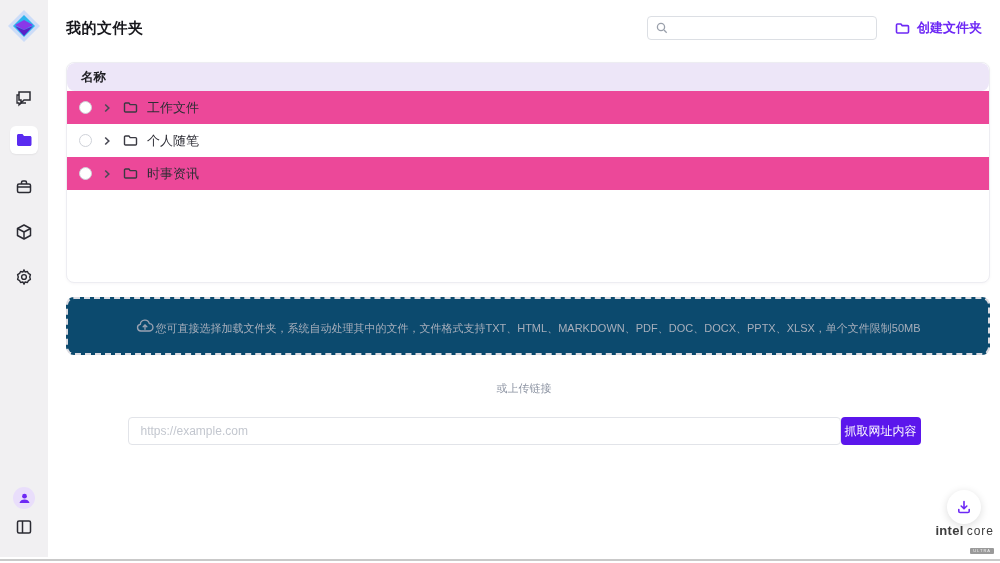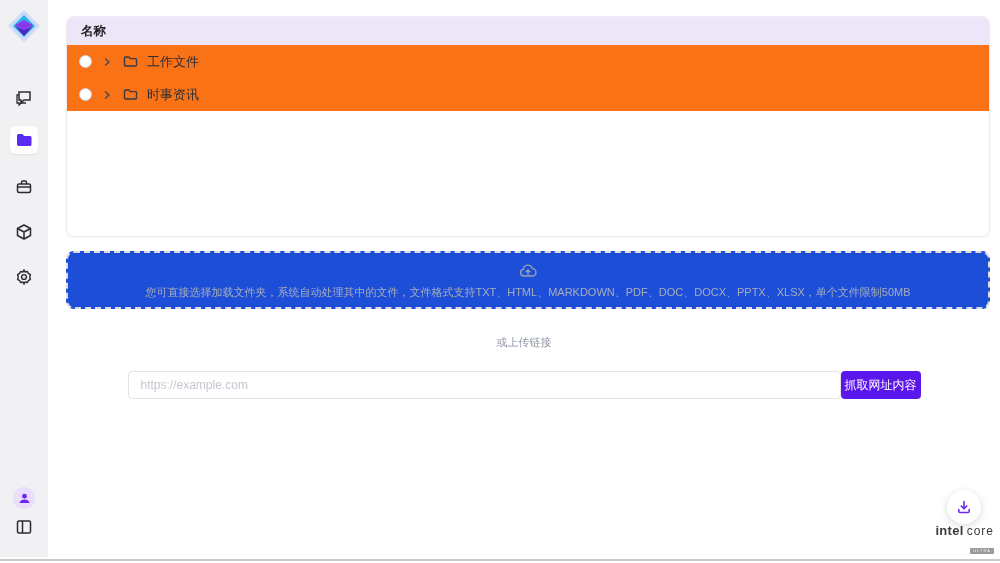--- a/index.html
+++ b/index.html
@@ -38,35 +38,35 @@
   .create-btn { margin-left:18px; margin-right:8px; display:flex; align-items:center;
     gap:7px; background:none; border:none; cursor:pointer; color:#6d28f5;
     font-size:13px; font-weight:bold; font-family:inherit; }
   .create-btn svg { width:15px; height:15px; }
 
   
   .table-card { margin:16px 10px 0 18px; width:924px; height:221px;
     border:1px solid #ededf2; border-radius:8px; overflow:hidden;
     box-shadow:0 1px 3px rgba(40,30,80,.04); background:#fff; }
   .thead { height:28px; background:#ede6f8; display:flex; align-items:center;
-    padding-left:14px; font-size:12.5px; font-weight:bold; color:#1f1f24; }
+    padding-left:14px; font-size:12.5px; font-weight:bold; color:#1f1f24;border-radius:8px; }
   .trow { height:33px; display:flex; align-items:center; padding-left:12px; cursor:pointer; }
-  .trow.alt { background:#f97316; }
+  .trow.alt { background:#ec4899; }
   .chk { width:13px; height:13px; border:1px solid #cfd2d9; border-radius:50%;
     background:#fff; flex:0 0 auto; cursor:pointer; }
   .chev { width:12px; height:12px; margin-left:9px; color:#4a4a55; cursor:pointer; }
   .chev svg { width:12px; height:12px; display:block; }
   .chev.right svg { transform:rotate(-90deg); }
   .row-folder { width:15px; height:15px; margin-left:10px; color:#3a3a42; }
   .row-folder svg { width:15px; height:15px; display:block; }
   .row-label { margin-left:9px; font-size:13px; color:#2e2e36; }
 
   
-  .dropzone { margin:14px 10px 0 18px; width:924px; height:58px; background:#1d4ed8;
-    border:2px dashed #dcdce2; border-radius:8px; display:flex; flex-direction:column;
+  .dropzone { margin:14px 10px 0 18px; width:924px; height:58px; background:#0c4a6e;
+    border:2px dashed #dcdce2; border-radius:8px; display:flex; flex-direction:row;
     align-items:center; justify-content:center; cursor:pointer; }
   .dropzone svg { width:20px; height:20px; color:#9aa2b2; }
   .drop-hint { margin-top:4px; font-size:11px; color:#a7aebb; }
 
   .or-text { margin-top:26px; text-align:center; font-size:11px; color:#8d94a3; }
 
   .url-row { margin-top:21px; display:flex; justify-content:center; align-items:flex-start; }
   .url-input { width:713px; height:28px; border:1px solid #e2e4e9; border-radius:4px;
     padding:0 12px; font-size:12px; color:#333; outline:none; font-family:inherit; }
   .url-input::placeholder { color:#c3c7cf; }
@@ -145,20 +145,38 @@
   <div class="nav-icon ni-layout">
     <svg viewBox="0 0 18 18" fill="none" stroke="currentColor" stroke-width="1.5">
       <rect x="2.5" y="3" width="13" height="12" rx="1.5"></rect>
       <path d="M7.5 3v12"></path>
     </svg>
   </div>
 </aside>
 
 <main class="main">
 
+  <div class="topbar">
+    <div class="page-title">我的文件夹</div>
+
+    <div class="searchbox">
+      <svg viewBox="0 0 12 12" fill="none" stroke="#9aa0ab" stroke-width="1.3">
+        <circle cx="5" cy="5" r="3.6"></circle>
+          <path d="M8 8l2.7 2.7"></path>
+      </svg>
+      <input type="text" value="" style="">
+    </div>
+
+    <button class="create-btn">
+      <svg viewBox="0 0 15 15" fill="none" stroke="#6d28f5" stroke-width="1.6">
+        <path d="M1.5 4c0-.6.5-1 1-1h3.4l1.3 1.6h5.3c.6 0 1 .5 1 1V11c0 .6-.4 1-1 1h-10c-.5 0-1-.4-1-1z"></path>
+      </svg>
+      <span>创建文件夹</span>
+    </button>
+  </div>
 
   <div class="table-card">
     <div class="thead">
       <span>名称</span>
     </div>
 
 
     <div class="trow alt">
       <span class="chk"></span>
       <span class="chev right">
@@ -167,20 +185,34 @@
           </svg>
       </span>
       <span class="row-folder">
         <svg viewBox="0 0 15 15" fill="none" stroke="currentColor" stroke-width="1.4">
             <path d="M1.5 4c0-.6.5-1 1-1h3.4l1.3 1.6h5.3c.6 0 1 .5 1 1V11c0 .6-.4 1-1 1h-10c-.5 0-1-.4-1-1z"></path>
           </svg>
       </span>
       <span class="row-label">工作文件</span>
     </div>
 
+    <div class="trow">
+      <span class="chk"></span>
+      <span class="chev right">
+        <svg viewBox="0 0 12 12" fill="none" stroke="currentColor" stroke-width="1.6">
+            <path d="M2.5 4.2L6 7.8l3.5-3.6"></path>
+          </svg>
+      </span>
+      <span class="row-folder">
+        <svg viewBox="0 0 15 15" fill="none" stroke="currentColor" stroke-width="1.4">
+            <path d="M1.5 4c0-.6.5-1 1-1h3.4l1.3 1.6h5.3c.6 0 1 .5 1 1V11c0 .6-.4 1-1 1h-10c-.5 0-1-.4-1-1z"></path>
+          </svg>
+      </span>
+      <span class="row-label">个人随笔</span>
+    </div>
 
     <div class="trow alt">
       <span class="chk"></span>
       <span class="chev right">
         <svg viewBox="0 0 12 12" fill="none" stroke="currentColor" stroke-width="1.6">
             <path d="M2.5 4.2L6 7.8l3.5-3.6"></path>
           </svg>
       </span>
       <span class="row-folder">
         <svg viewBox="0 0 15 15" fill="none" stroke="currentColor" stroke-width="1.4">

